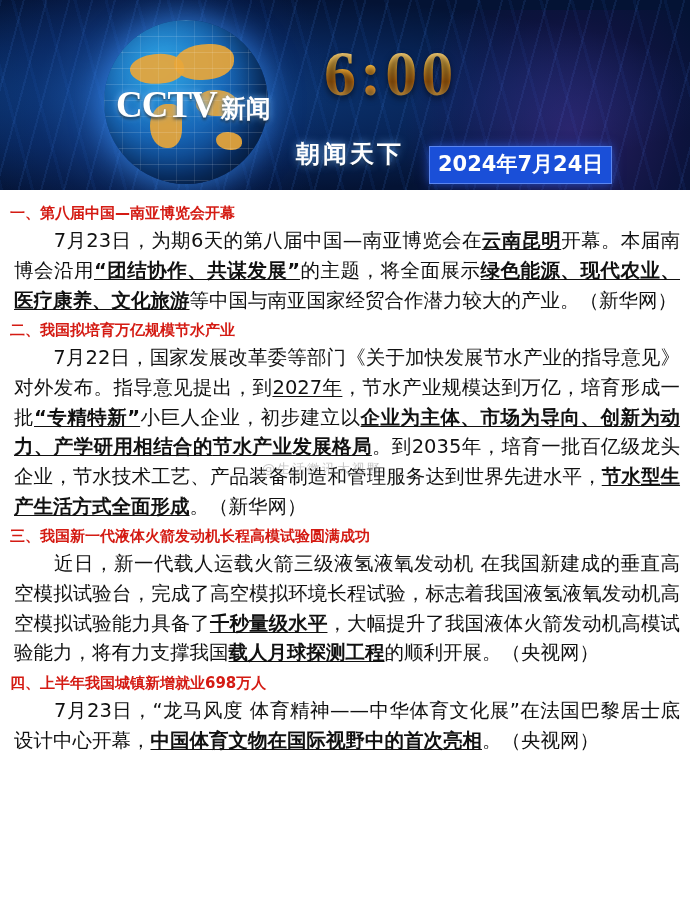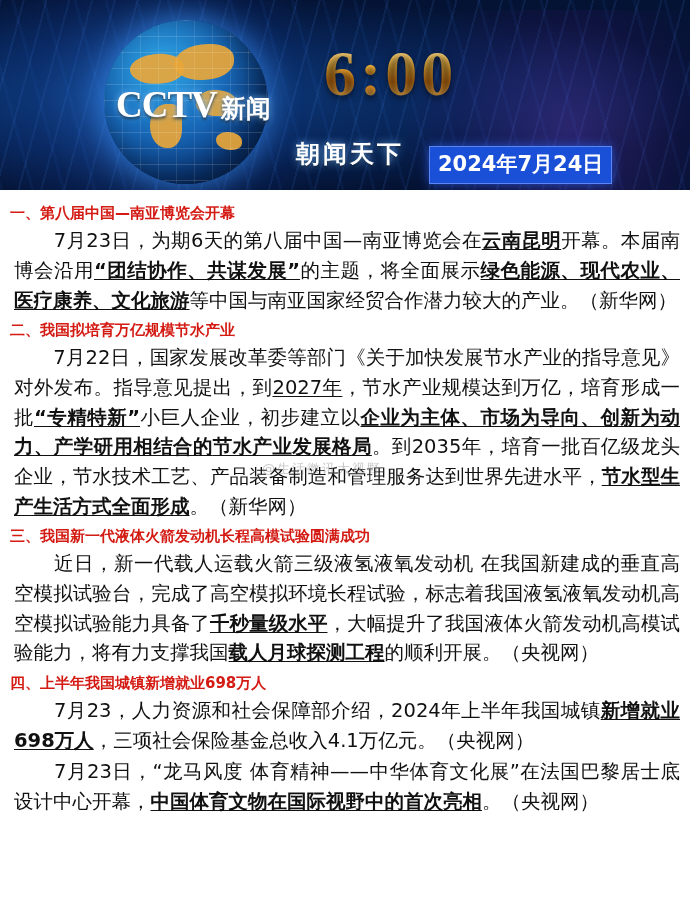--- a/index.html
+++ b/index.html
@@ -212,19 +212,18 @@
 
   <div class="article">
     <div id="sections-root">
         <div class="headline">一、第八届中国—南亚博览会开幕</div>
         <p class="para"><span>　　7月23日，为期6天的第八届中国—南亚博览会在</span><span class="u">云南昆明</span><span>开幕。本届南博会沿用</span><span class="u">“团结协作、共谋发展”</span><span>的主题，将全面展示</span><span class="u">绿色能源、现代农业、医疗康养、文化旅游</span><span>等中国与南亚国家经贸合作潜力较大的产业。（新华网）</span></p>
         <div class="headline">二、我国拟培育万亿规模节水产业</div>
         <p class="para"><span>　　7月22日，国家发展改革委等部门《关于加快发展节水产业的指导意见》对外发布。指导意见提出，到</span><span class="u" style="font-weight: normal;">2027年</span><span>，节水产业规模达到万亿，培育形成一批</span><span class="u">“专精特新”</span><span>小巨人企业，初步建立以</span><span class="u">企业为主体、市场为导向、创新为动力、产学研用相结合的</span><span class="u">节水产业发展格局</span><span>。到2035年，培育一批百亿级龙头企业，节水技术工艺、产品装备制造和管理服务达到世界先进水平，</span><span class="u">节水型生产生活方式全面形成</span><span>。（新华网）</span></p>
         <div class="headline">三、我国新一代液体火箭发动机长程高模试验圆满成功</div>
         <p class="para"><span>　　近日，新一代载人运载火箭三级液氢液氧发动机 在我国新建成的垂直高空模拟试验台，完成了高空模拟环境长程试验，标志着我国液氢液氧发动机高空模拟试验能力具备了</span><span class="u">千秒量级水平</span><span>，大幅提升了我国液体火箭发动机高模试验能力，将有力支撑我国</span><span class="u">载人月球探测工程</span><span>的顺利开展。（央视网）</span></p>
         <div class="headline">四、上半年我国城镇新增就业698万人</div>
-        <p class="para"><span>　　7月23，人力资源和社会保障部介绍，2024年上半年我国城镇</span><span class="u">新增就业698万人</span><span>，三项社会保险基金总收入4.1万亿元。（央视网）</span></p>
         <p class="para"><span>　　7月23日，“龙马风度 体育精神——中华体育文化展”在法国巴黎居士底设计中心开幕，</span><span class="u">中国体育文物在国际视野中的首次亮相</span><span>。（央视网）</span></p>
       </div>
   </div>
 
   <div class="watermark">@生活微讯大视野</div>
 </div>
 
 </body></html>

